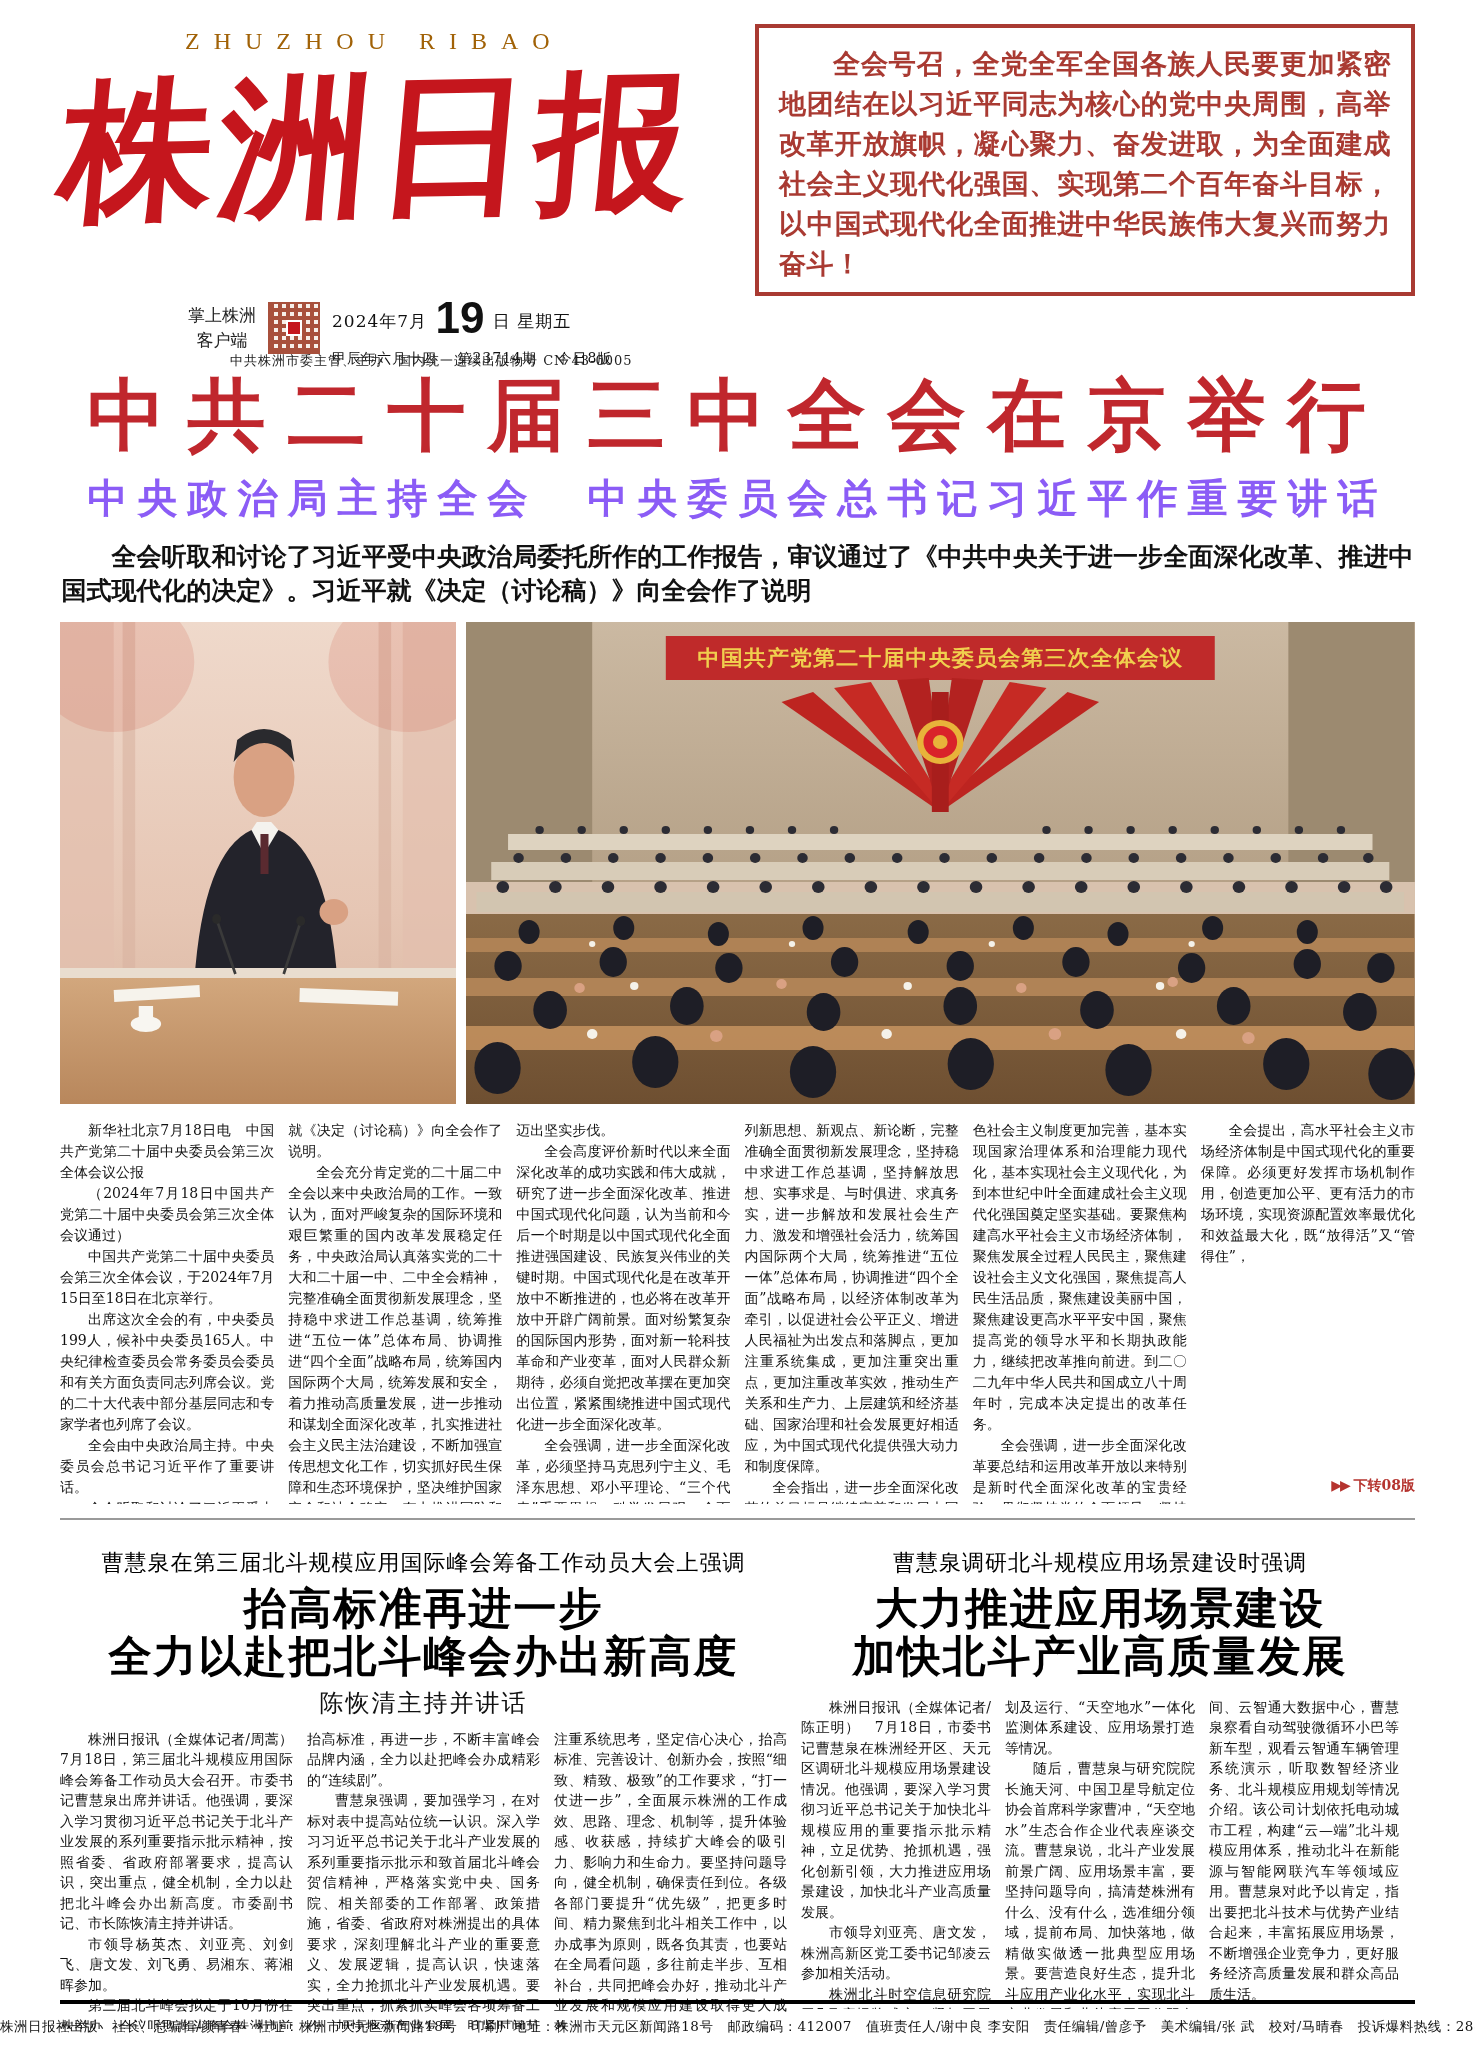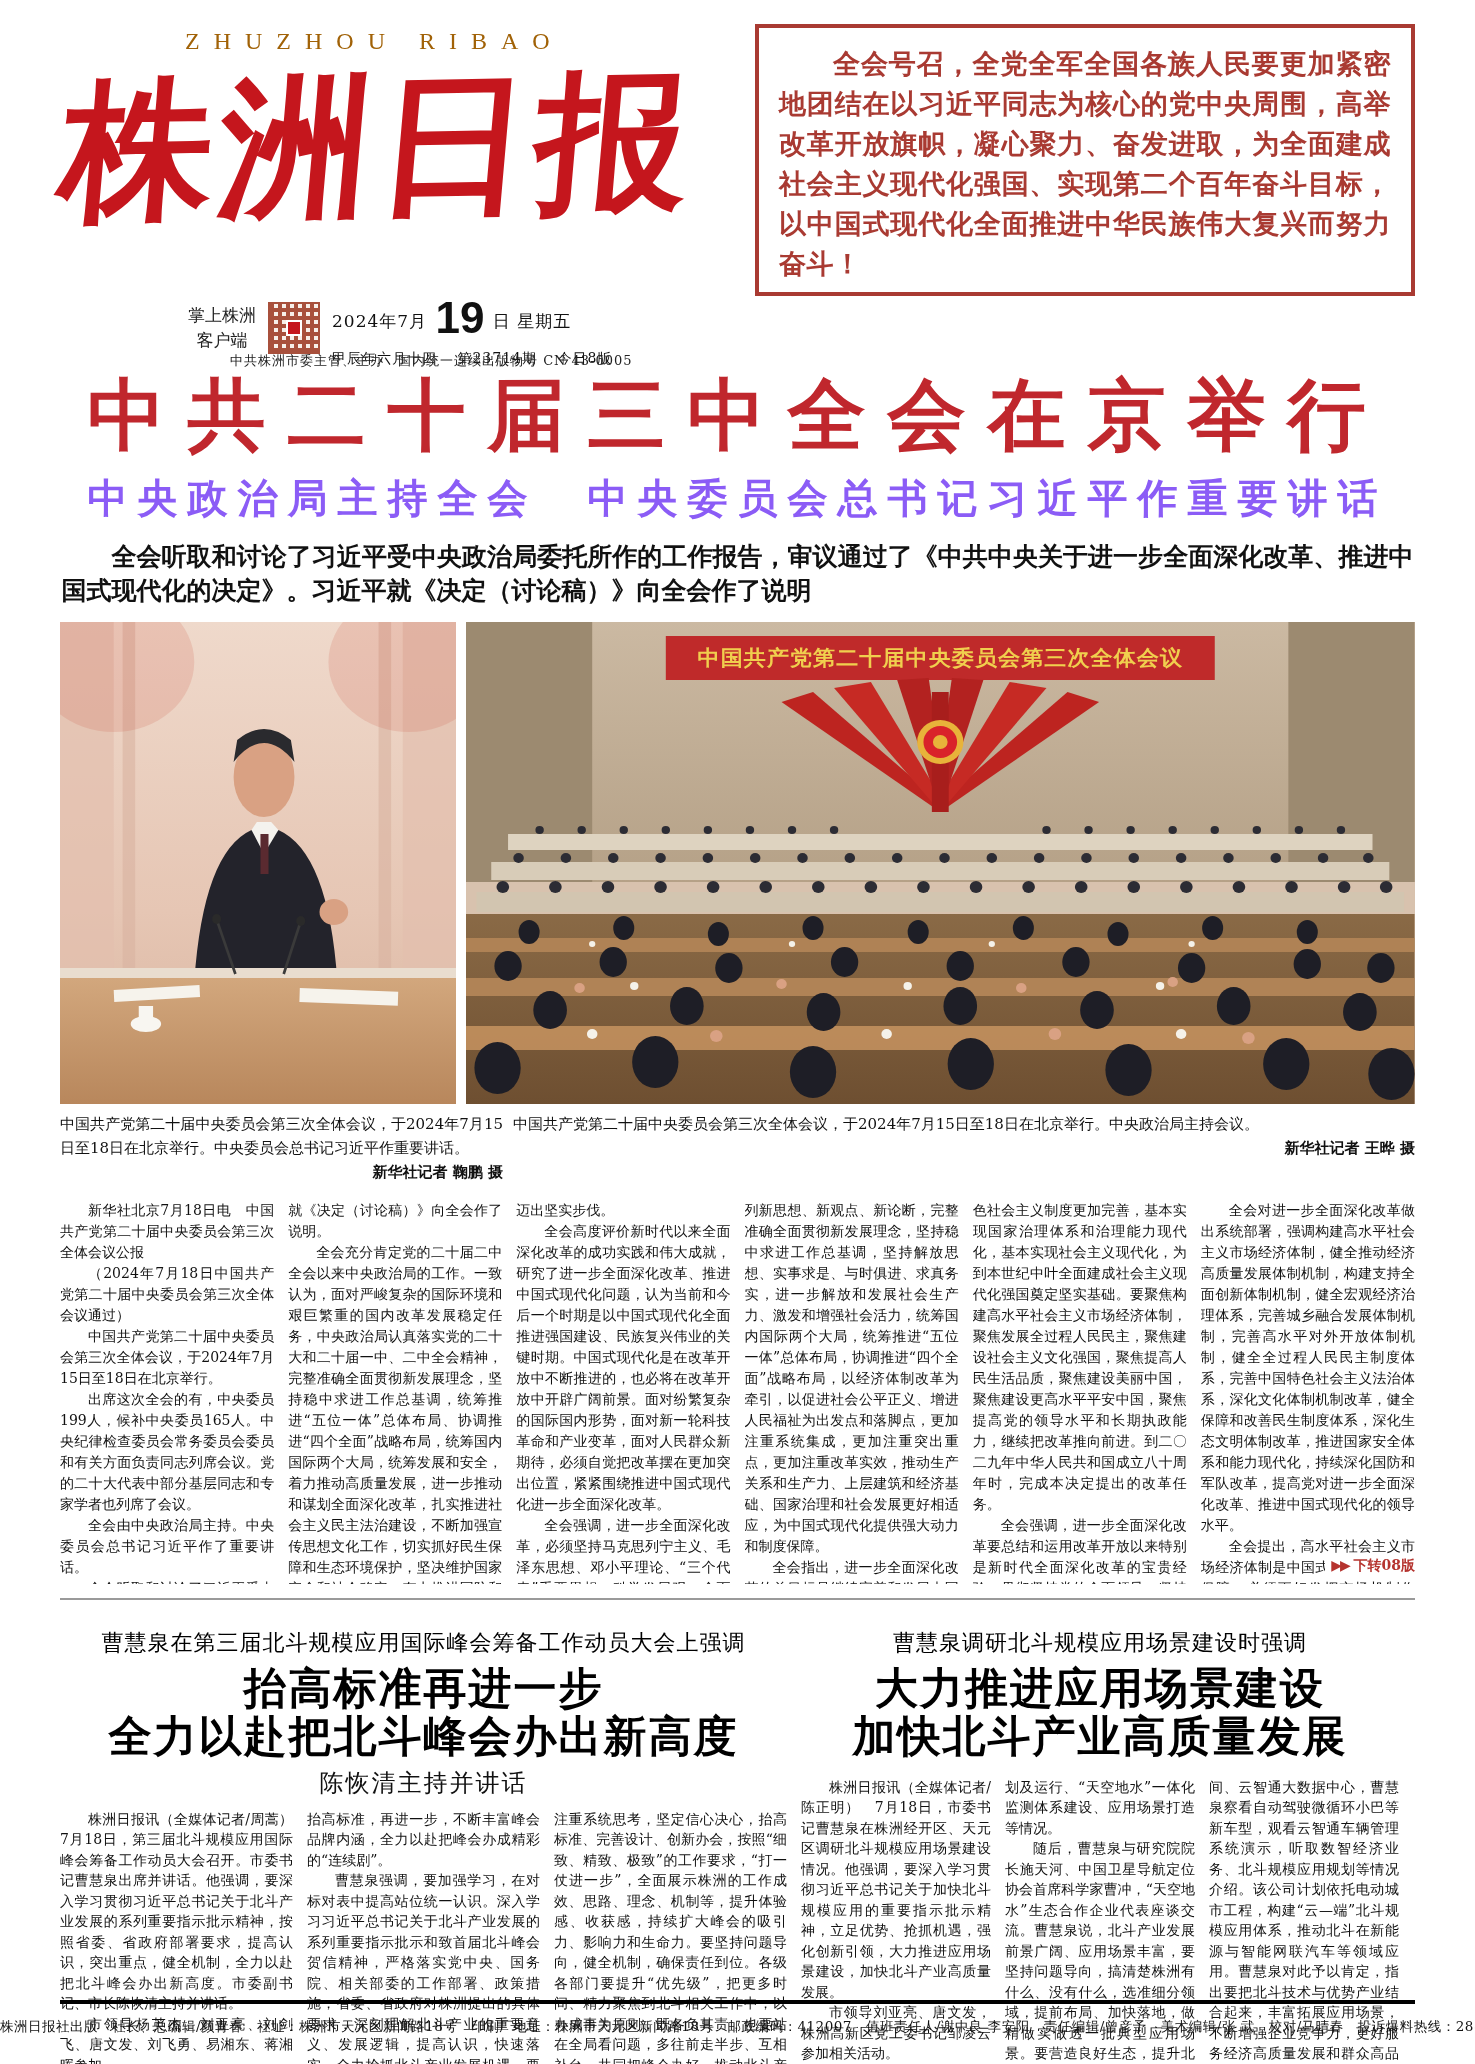--- a/index.html
+++ b/index.html
@@ -325,30 +325,20 @@
             <circle cx="420" cy="364" r="4"></circle>
             <circle cx="660" cy="364" r="4"></circle>
             <circle cx="120" cy="412" r="5"></circle>
             <circle cx="400" cy="412" r="5"></circle>
             <circle cx="680" cy="412" r="5"></circle>
         </g>
       </svg>
     </div>
   </div>
 
-  <div class="caption-row">
-    <div class="caption c-left">
-      <span>中国共产党第二十届中央委员会第三次全体会议，于2024年7月15日至18日在北京举行。中央委员会总书记习近平作重要讲话。</span>
-      <span class="credit">新华社记者 鞠鹏 摄</span>
-    </div>
-    <div class="caption c-right">
-      <span>中国共产党第二十届中央委员会第三次全体会议，于2024年7月15日至18日在北京举行。中央政治局主持会议。</span>
-      <span class="credit">新华社记者 王晔 摄</span>
-    </div>
-  </div>
 
   <div class="body-cols">
     <div class="bcol">
         <p>新华社北京7月18日电　中国共产党第二十届中央委员会第三次全体会议公报</p>
         <p>（2024年7月18日中国共产党第二十届中央委员会第三次全体会议通过）</p>
         <p>中国共产党第二十届中央委员会第三次全体会议，于2024年7月15日至18日在北京举行。</p>
         <p>出席这次全会的有，中央委员199人，候补中央委员165人。中央纪律检查委员会常务委员会委员和有关方面负责同志列席会议。党的二十大代表中部分基层同志和专家学者也列席了会议。</p>
         <p>全会由中央政治局主持。中央委员会总书记习近平作了重要讲话。</p>
         <p>全会听取和讨论了习近平受中央政治局委托所作的工作报告，审议通过了《中共中央关于进一步全面深化改革、推进中国式现代化的决定》。习近平</p>
       </div>
@@ -364,21 +354,20 @@
     <div class="bcol cont">
         <p>列新思想、新观点、新论断，完整准确全面贯彻新发展理念，坚持稳中求进工作总基调，坚持解放思想、实事求是、与时俱进、求真务实，进一步解放和发展社会生产力、激发和增强社会活力，统筹国内国际两个大局，统筹推进“五位一体”总体布局，协调推进“四个全面”战略布局，以经济体制改革为牵引，以促进社会公平正义、增进人民福祉为出发点和落脚点，更加注重系统集成，更加注重突出重点，更加注重改革实效，推动生产关系和生产力、上层建筑和经济基础、国家治理和社会发展更好相适应，为中国式现代化提供强大动力和制度保障。</p>
         <p>全会指出，进一步全面深化改革的总目标是继续完善和发展中国特色社会主义制度，推进国家治理体系和治理能力现代化。到二〇三五年，全面建成高水平社会主义市场经济体制，中国特</p>
       </div>
     <div class="bcol cont">
         <p>色社会主义制度更加完善，基本实现国家治理体系和治理能力现代化，基本实现社会主义现代化，为到本世纪中叶全面建成社会主义现代化强国奠定坚实基础。要聚焦构建高水平社会主义市场经济体制，聚焦发展全过程人民民主，聚焦建设社会主义文化强国，聚焦提高人民生活品质，聚焦建设美丽中国，聚焦建设更高水平平安中国，聚焦提高党的领导水平和长期执政能力，继续把改革推向前进。到二〇二九年中华人民共和国成立八十周年时，完成本决定提出的改革任务。</p>
         <p>全会强调，进一步全面深化改革要总结和运用改革开放以来特别是新时代全面深化改革的宝贵经验，贯彻坚持党的全面领导、坚持以人民为中心、坚持守正创新、坚持以制度建设为主线、坚持全面依法治国、坚持系统观念等原则。</p>
       </div>
     <div class="bcol">
       <div>
-          <p>全会对进一步全面深化改革做出系统部署，强调构建高水平社会主义市场经济体制，健全推动经济高质量发展体制机制，构建支持全面创新体制机制，健全宏观经济治理体系，完善城乡融合发展体制机制，完善高水平对外开放体制机制，健全全过程人民民主制度体系，完善中国特色社会主义法治体系，深化文化体制机制改革，健全保障和改善民生制度体系，深化生态文明体制改革，推进国家安全体系和能力现代化，持续深化国防和军队改革，提高党对进一步全面深化改革、推进中国式现代化的领导水平。</p>
           <p>全会提出，高水平社会主义市场经济体制是中国式现代化的重要保障。必须更好发挥市场机制作用，创造更加公平、更有活力的市场环境，实现资源配置效率最优化和效益最大化，既“放得活”又“管得住”，</p>
         </div>
       <span class="jump-note">
         <span class="arrows">▶▶</span>
         <span>下转08版</span>
       </span>
     </div>
   </div>
 
   <div class="bottom-band">

